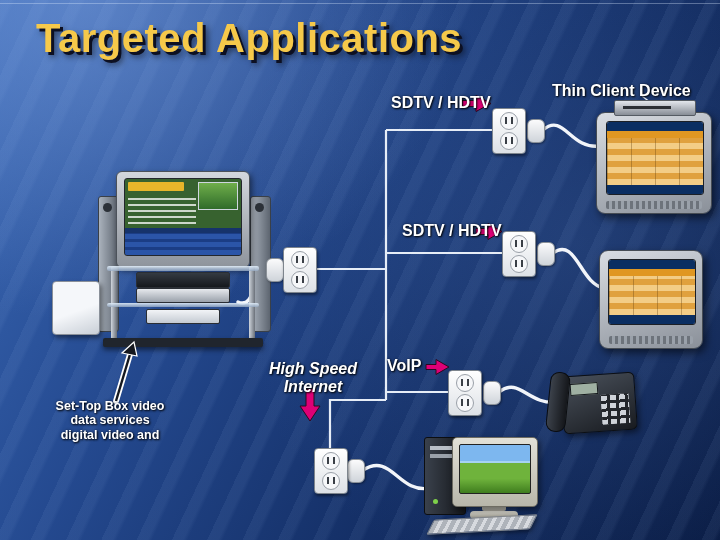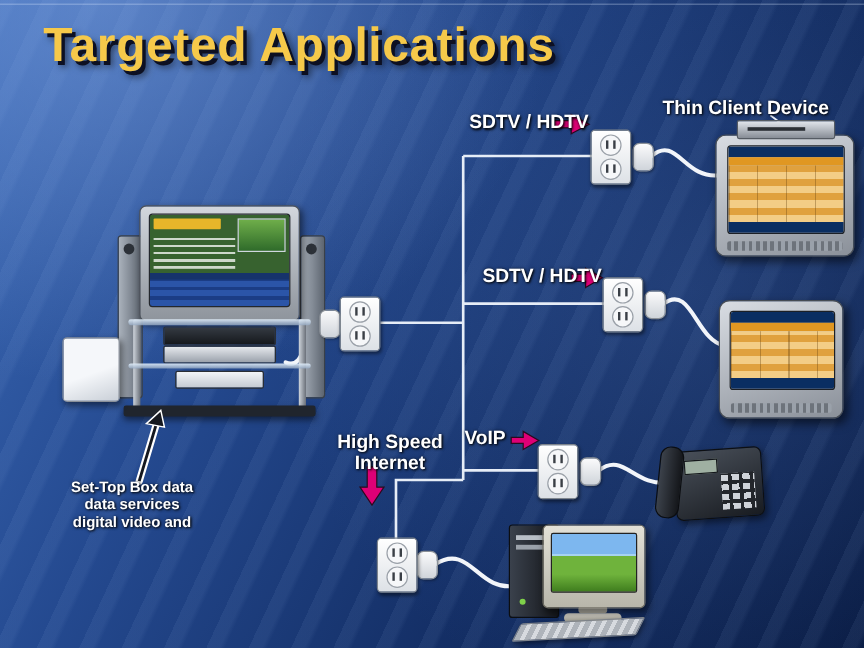--- a/index.html
+++ b/index.html
@@ -237,24 +237,24 @@
       <path d="M116 401 L131 351" stroke="#15181f" stroke-width="2.4"></path>
       <polygon points="134,342 122,353 137,356" fill="#15181f" stroke="#FFFFFF" stroke-width="1.2"></polygon>
     </g>
   </svg>
 
   <div class="label" style="left:552px;top:82px;width:125px;text-align:center;">Thin Client Device</div>
   <div class="label" style="left:391px;top:94px;">SDTV / HDTV</div>
   <div class="label" style="left:402px;top:222px;">SDTV / HDTV</div>
   <div class="label" style="left:387px;top:357px;">VoIP</div>
 
-  <div class="label center" style="left:280px;top:360px;width:90px;">
+  <div class="label center" style="left:268px;top:360px;width:90px;font-style:italic;">
     <div>High Speed</div>
     <div>Internet</div>
   </div>
 
   <div class="label center" style="left:34px;top:399px;width:152px;font-size:12.5px;">
-    <div>Set-Top Box data</div>
+    <div>Set-Top Box video</div>
     <div>data services</div>
     <div>digital video and</div>
   </div>
 
 </div>
 
 </body></html>

